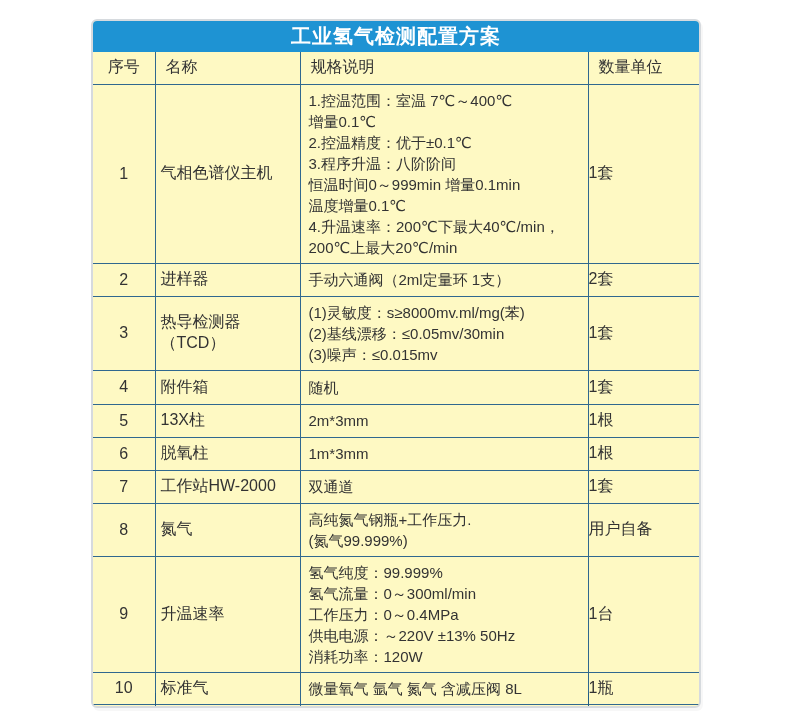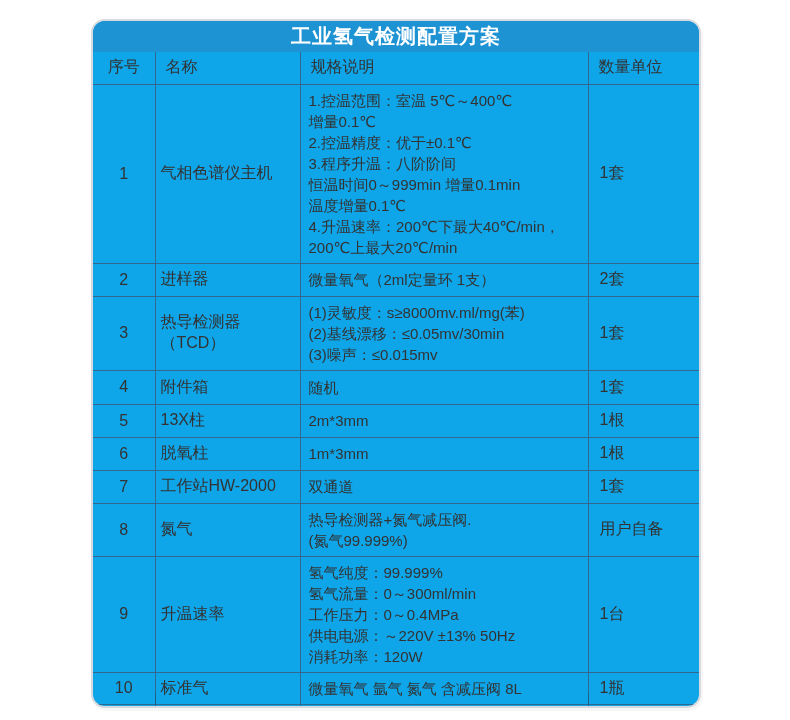--- a/index.html
+++ b/index.html
@@ -10,22 +10,22 @@
     color: #333333;
     overflow: hidden;
   }
   .canvas { position: relative; width: 790px; height: 720px; background: #ffffff; }
 
   .frame {
     position: absolute;
     left: 91px; top: 19px;
     width: 610px; height: 689px;
     border: 2px solid #d6dade;
-    border-radius: 14px;
-    background: #0ea5e9;
+    border-radius: 6px;
+    background: #fef9c3;
     overflow: hidden;
     box-shadow: 2px 3px 0 rgba(0,0,0,0.03);
   }
 
   .title-bar {
     position: relative;
     height: 31px;
     background: #1e93d3;
     color: #ffffff;
     font-size: 20px;
@@ -72,21 +72,21 @@
   .spec-table thead th.center { text-align: center; padding-left: 0; margin-top: 36px; }
 
   td.no-cell   { text-align: center; }
   td.name-cell { padding-left: 5px; padding-right: 4px; }
   td.spec-cell {
     padding: 5px 2px 5px 8px;
     font-size: 15px;
     line-height: 21px;
     white-space: pre-line;
   }
-  td.qty-cell  { padding-left: 11px; }
+  td.qty-cell  { }
 </style>
 </head>
 <body>
 
 <div class="canvas">
   <div class="frame">
 
     <div class="title-bar">工业氢气检测配置方案</div>
     <div class="title-tick tick-1"></div>
     <div class="title-tick tick-2"></div>
@@ -103,34 +103,34 @@
           <th class="center">序号</th>
           <th>名称</th>
           <th>规格说明</th>
           <th>数量单位</th>
         </tr>
       </thead>
       <tbody>
         <tr style="height:165px">
           <td class="no-cell">1</td>
           <td class="name-cell">气相色谱仪主机</td>
-          <td class="spec-cell">1.控温范围：室温 5℃～400℃
+          <td class="spec-cell">1.控温范围：室温 7℃～400℃
 增量0.1℃
 2.控温精度：优于±0.1℃
 3.程序升温：八阶阶间
 恒温时间0～999min 增量0.1min
 温度增量0.1℃
 4.升温速率：200℃下最大40℃/min，
 200℃上最大20℃/min</td>
           <td class="qty-cell">1套</td>
         </tr>
         <tr style="height:33px">
           <td class="no-cell">2</td>
           <td class="name-cell">进样器</td>
-          <td class="spec-cell">微量氧气（2ml定量环 1支）</td>
+          <td class="spec-cell">手动六通阀（2ml定量环 1支）</td>
           <td class="qty-cell">2套</td>
         </tr>
         <tr style="height:72px">
           <td class="no-cell">3</td>
           <td class="name-cell">热导检测器（TCD）</td>
           <td class="spec-cell">(1)灵敏度：s≥8000mv.ml/mg(苯)
 (2)基线漂移：≤0.05mv/30min
 (3)噪声：≤0.015mv</td>
           <td class="qty-cell">1套</td>
         </tr>
@@ -154,21 +154,21 @@
         </tr>
         <tr style="height:33px">
           <td class="no-cell">7</td>
           <td class="name-cell">工作站HW-2000</td>
           <td class="spec-cell">双通道</td>
           <td class="qty-cell">1套</td>
         </tr>
         <tr style="height:45px">
           <td class="no-cell">8</td>
           <td class="name-cell">氮气</td>
-          <td class="spec-cell">热导检测器+氮气减压阀.
+          <td class="spec-cell">高纯氮气钢瓶+工作压力.
 (氮气99.999%)</td>
           <td class="qty-cell">用户自备</td>
         </tr>
         <tr style="height:107px">
           <td class="no-cell">9</td>
           <td class="name-cell">升温速率</td>
           <td class="spec-cell">氢气纯度：99.999%
 氢气流量：0～300ml/min
 工作压力：0～0.4MPa
 供电电源：～220V ±13% 50Hz

